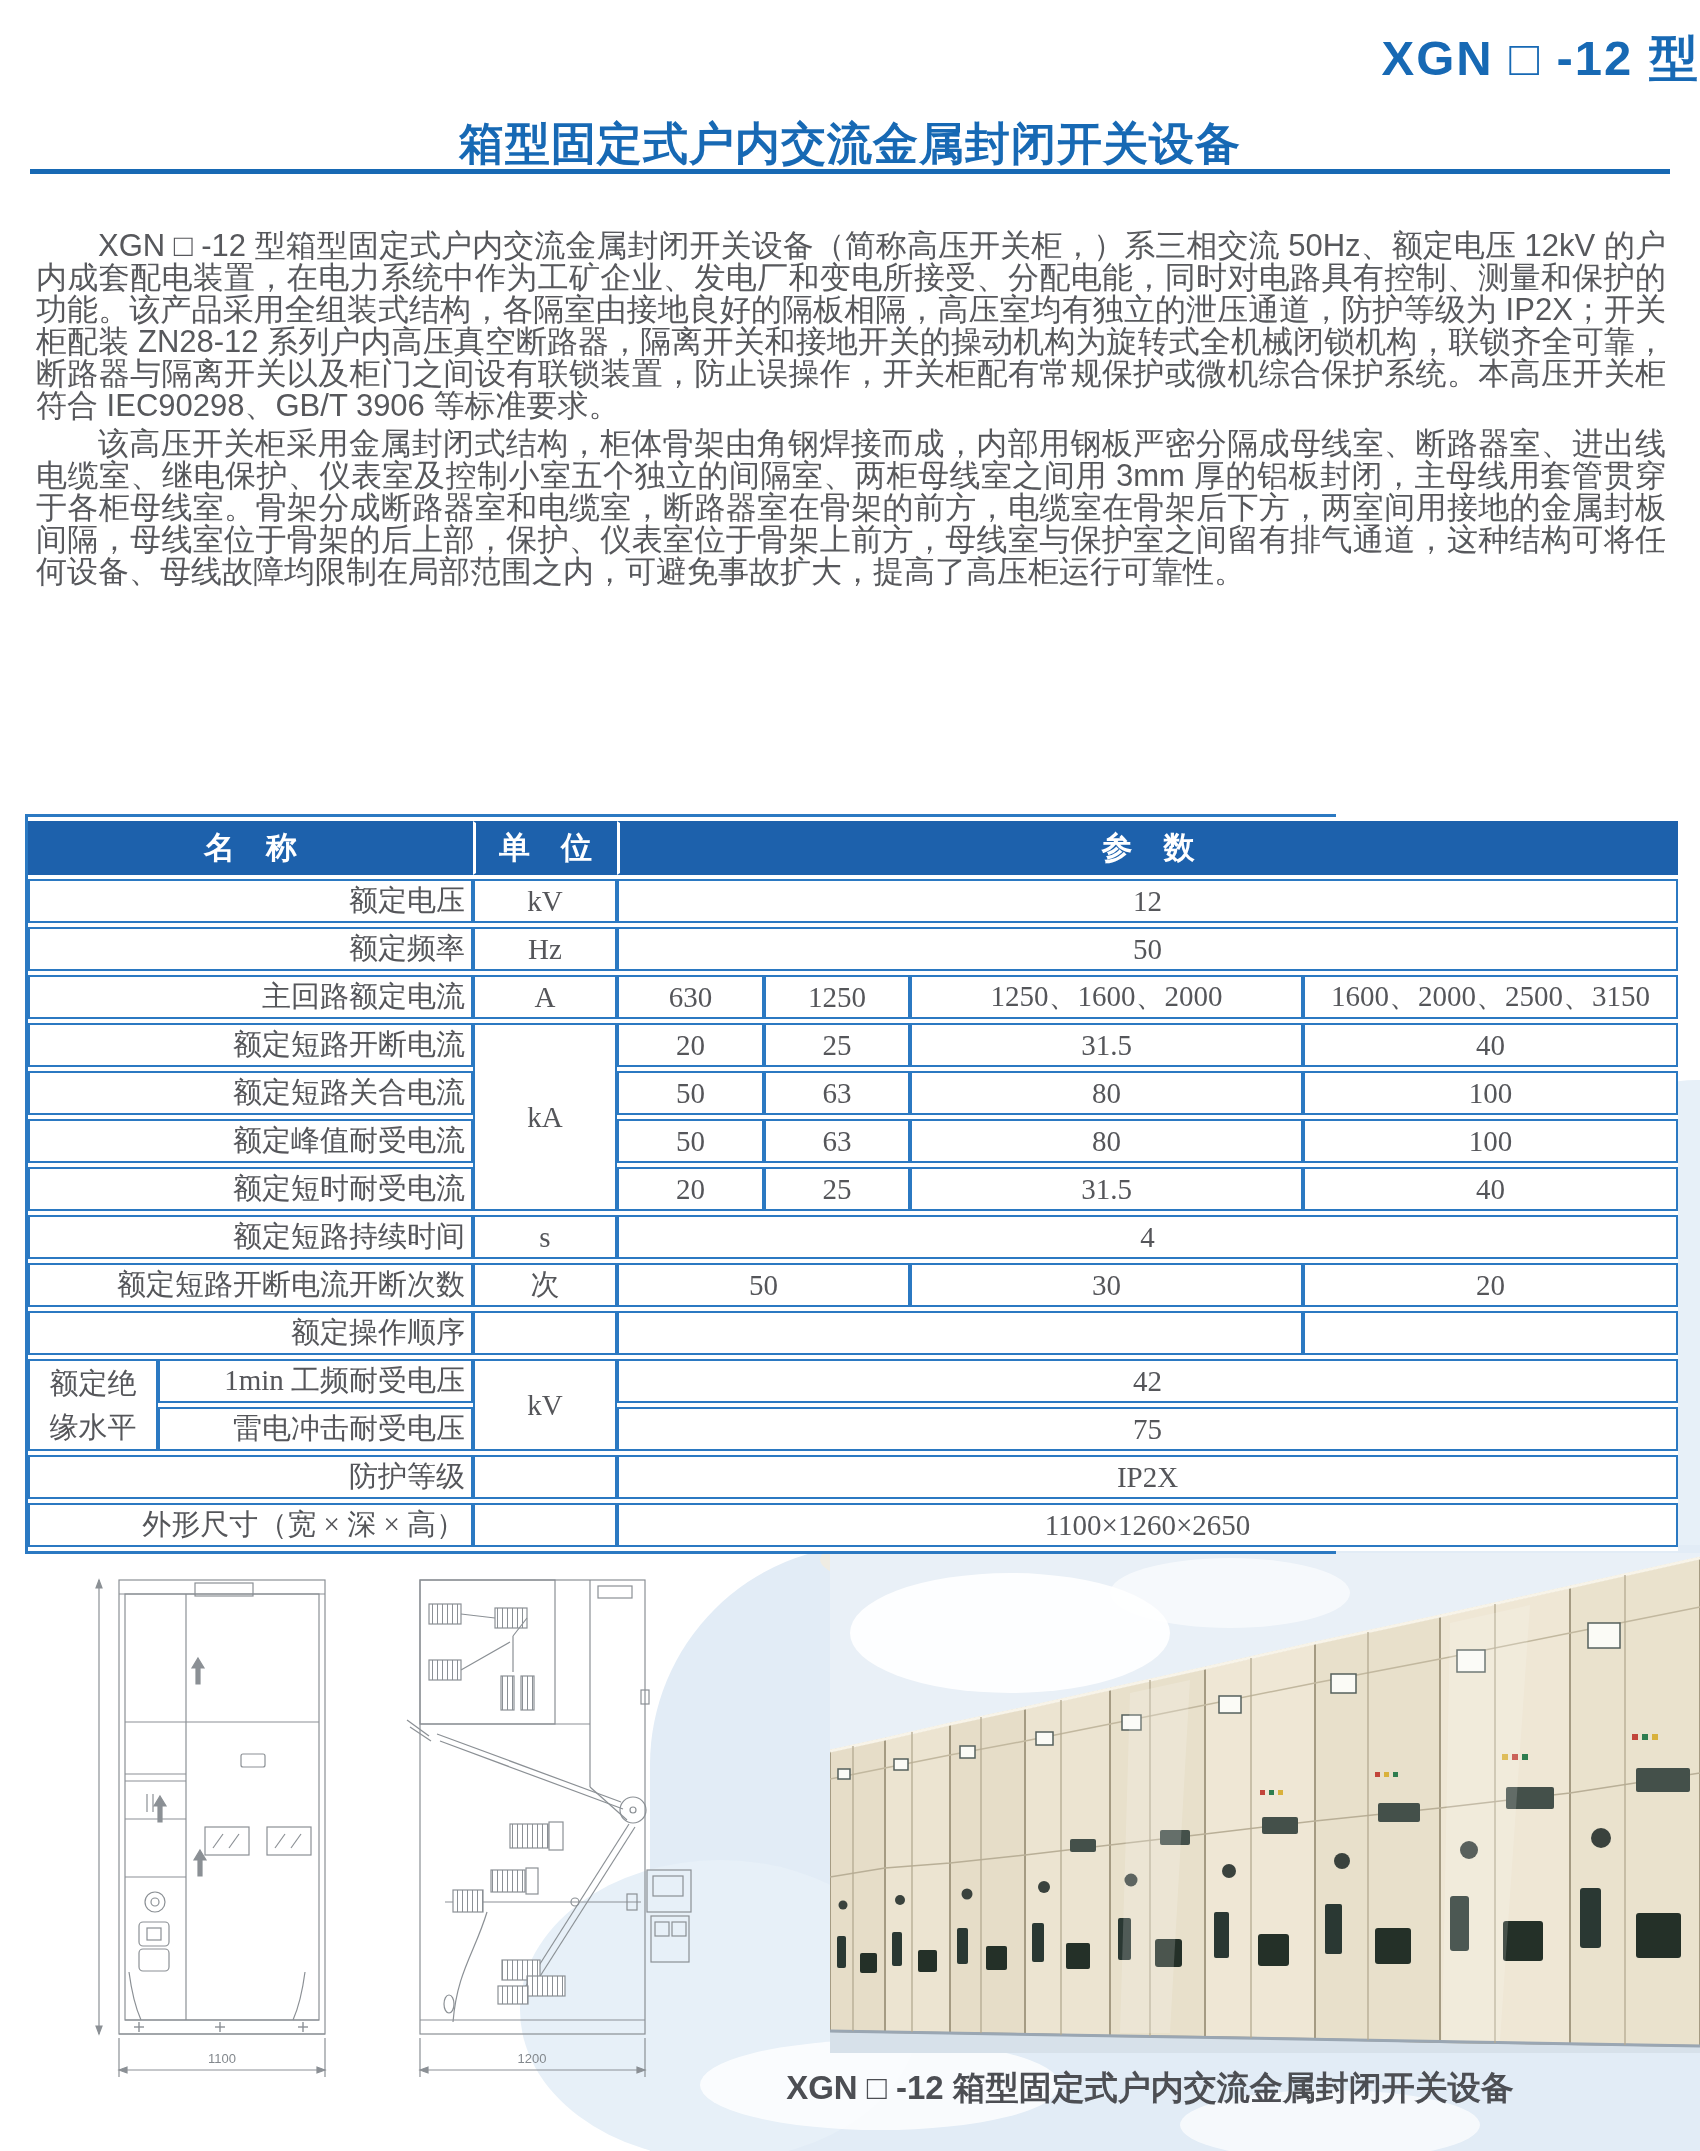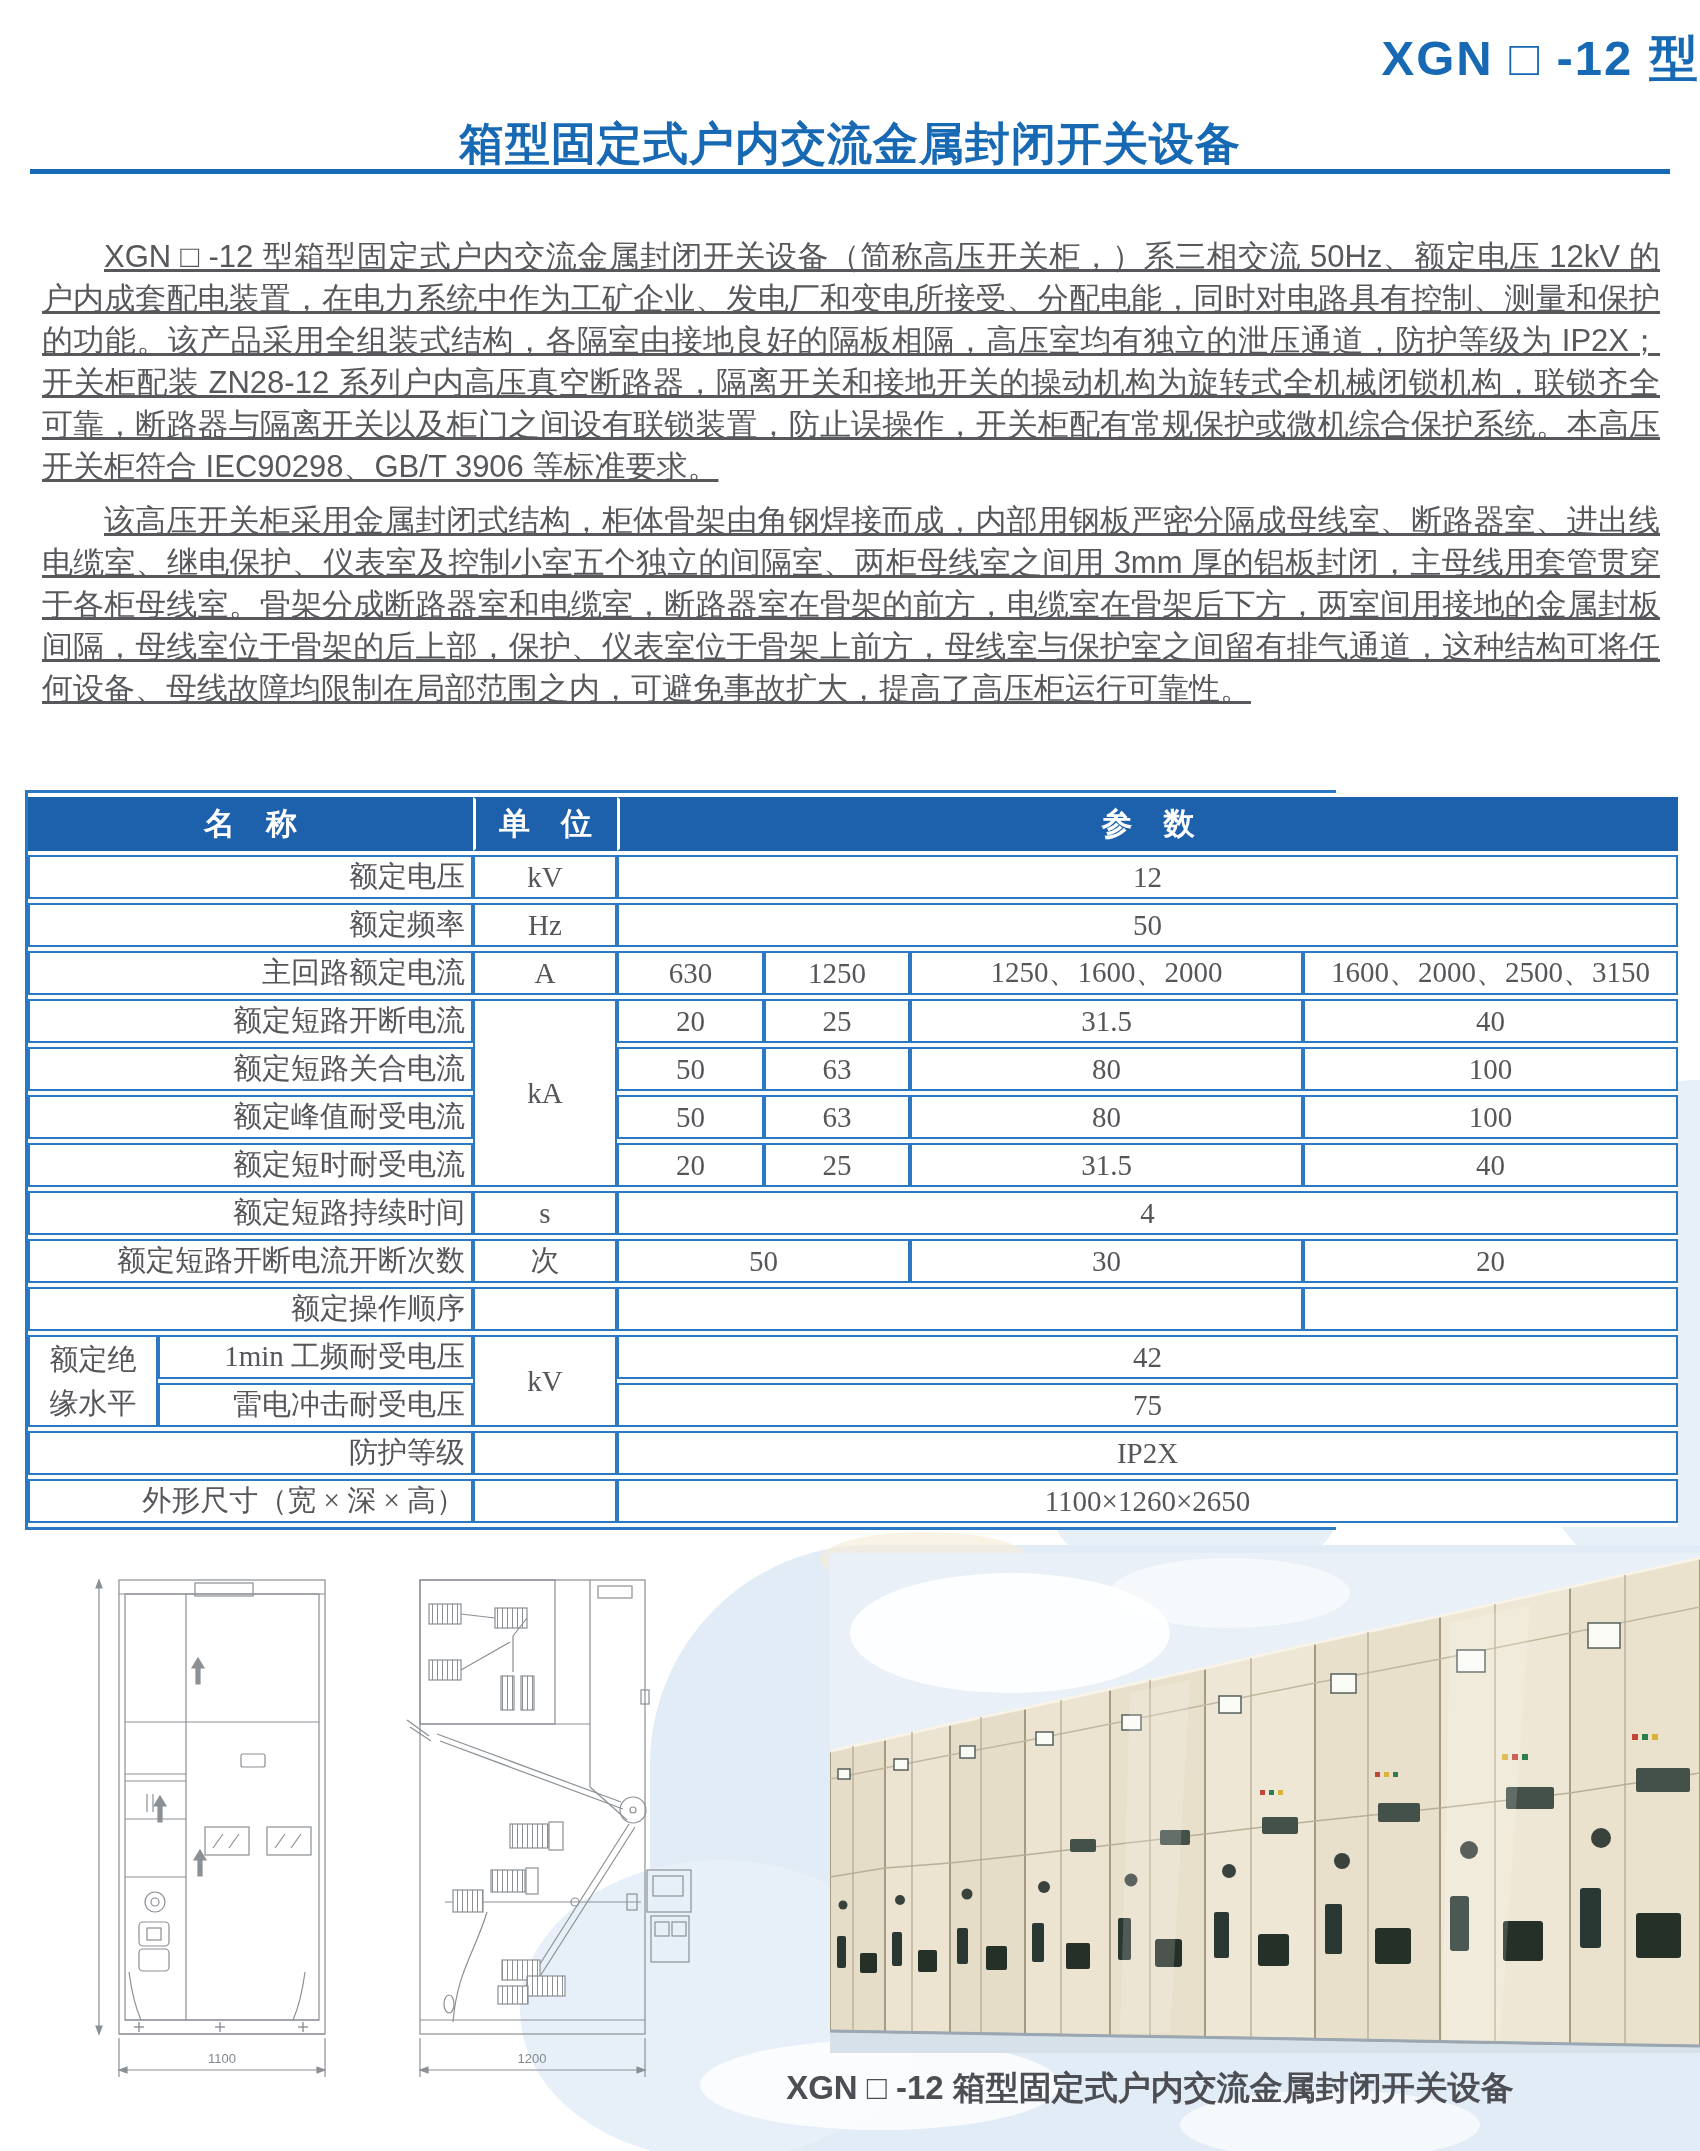--- a/index.html
+++ b/index.html
@@ -18,23 +18,23 @@
   .cloud3{left:700px;top:2040px;width:360px;height:90px;opacity:.8;}
   .cloud4{left:1180px;top:2090px;width:300px;height:70px;opacity:.7;}
   .cloud5{left:1540px;top:1300px;width:120px;height:200px;opacity:.6;}
   
   .title-block{position:absolute;left:0;top:26px;width:100%;text-align:center;z-index:2;color:#1769b4;}
   .title-l1{font-size:49px;font-weight:bold;letter-spacing:2px;text-align:right;}
   .title-l2{font-size:45px;font-weight:bold;margin-top:22px;letter-spacing:1px;}
   .rule{position:absolute;left:30px;top:169px;width:1640px;height:5px;background:#1769b4;z-index:2;}
   
   .paras{position:absolute;left:30px;top:224px;width:1642px;z-index:2;}
-  .paras p{margin:12px;font-size:31px;line-height:42px;color:#57585c;text-indent:2em;text-align:justify;text-decoration:underline;}
-  
-  .tbl-wrap{position:absolute;left:25px;top:790px;width:1311px;border:3px solid #2b79c2;background:#be185d;z-index:2;box-sizing:border-box;}
+  .paras p{margin:6px;font-size:31px;line-height:32px;color:#57585c;text-indent:2em;text-align:justify;}
+  
+  .tbl-wrap{position:absolute;left:25px;top:814px;width:1311px;border:3px solid #2b79c2;background:#be185d;z-index:2;box-sizing:border-box;}
   table.spec{width:100%;border-collapse:separate;border-spacing:0 4px;table-layout:fixed;background:#fff;}
   table.spec th{background:#1d61ac;color:#fff;font-weight:bold;font-size:31px;height:48px;
                 border:2px solid #1d61ac;font-family:"Liberation Sans",sans-serif;}
   table.spec th.sep{border-left:3px solid #ffffff;}
   table.spec td{border:2px solid #2b79c2;height:39px;text-align:center;vertical-align:middle;
                 font-family:"Liberation Serif","DejaVu Serif",serif;font-size:29px;color:#55565a;
                 padding:0 6px;overflow:hidden;background:#fff;}
   table.spec td.lbl{text-align:right;padding-left:16px;}
   table.spec td.grp{text-align:center;white-space:pre-line;padding-left:6px;line-height:44px;}
   

